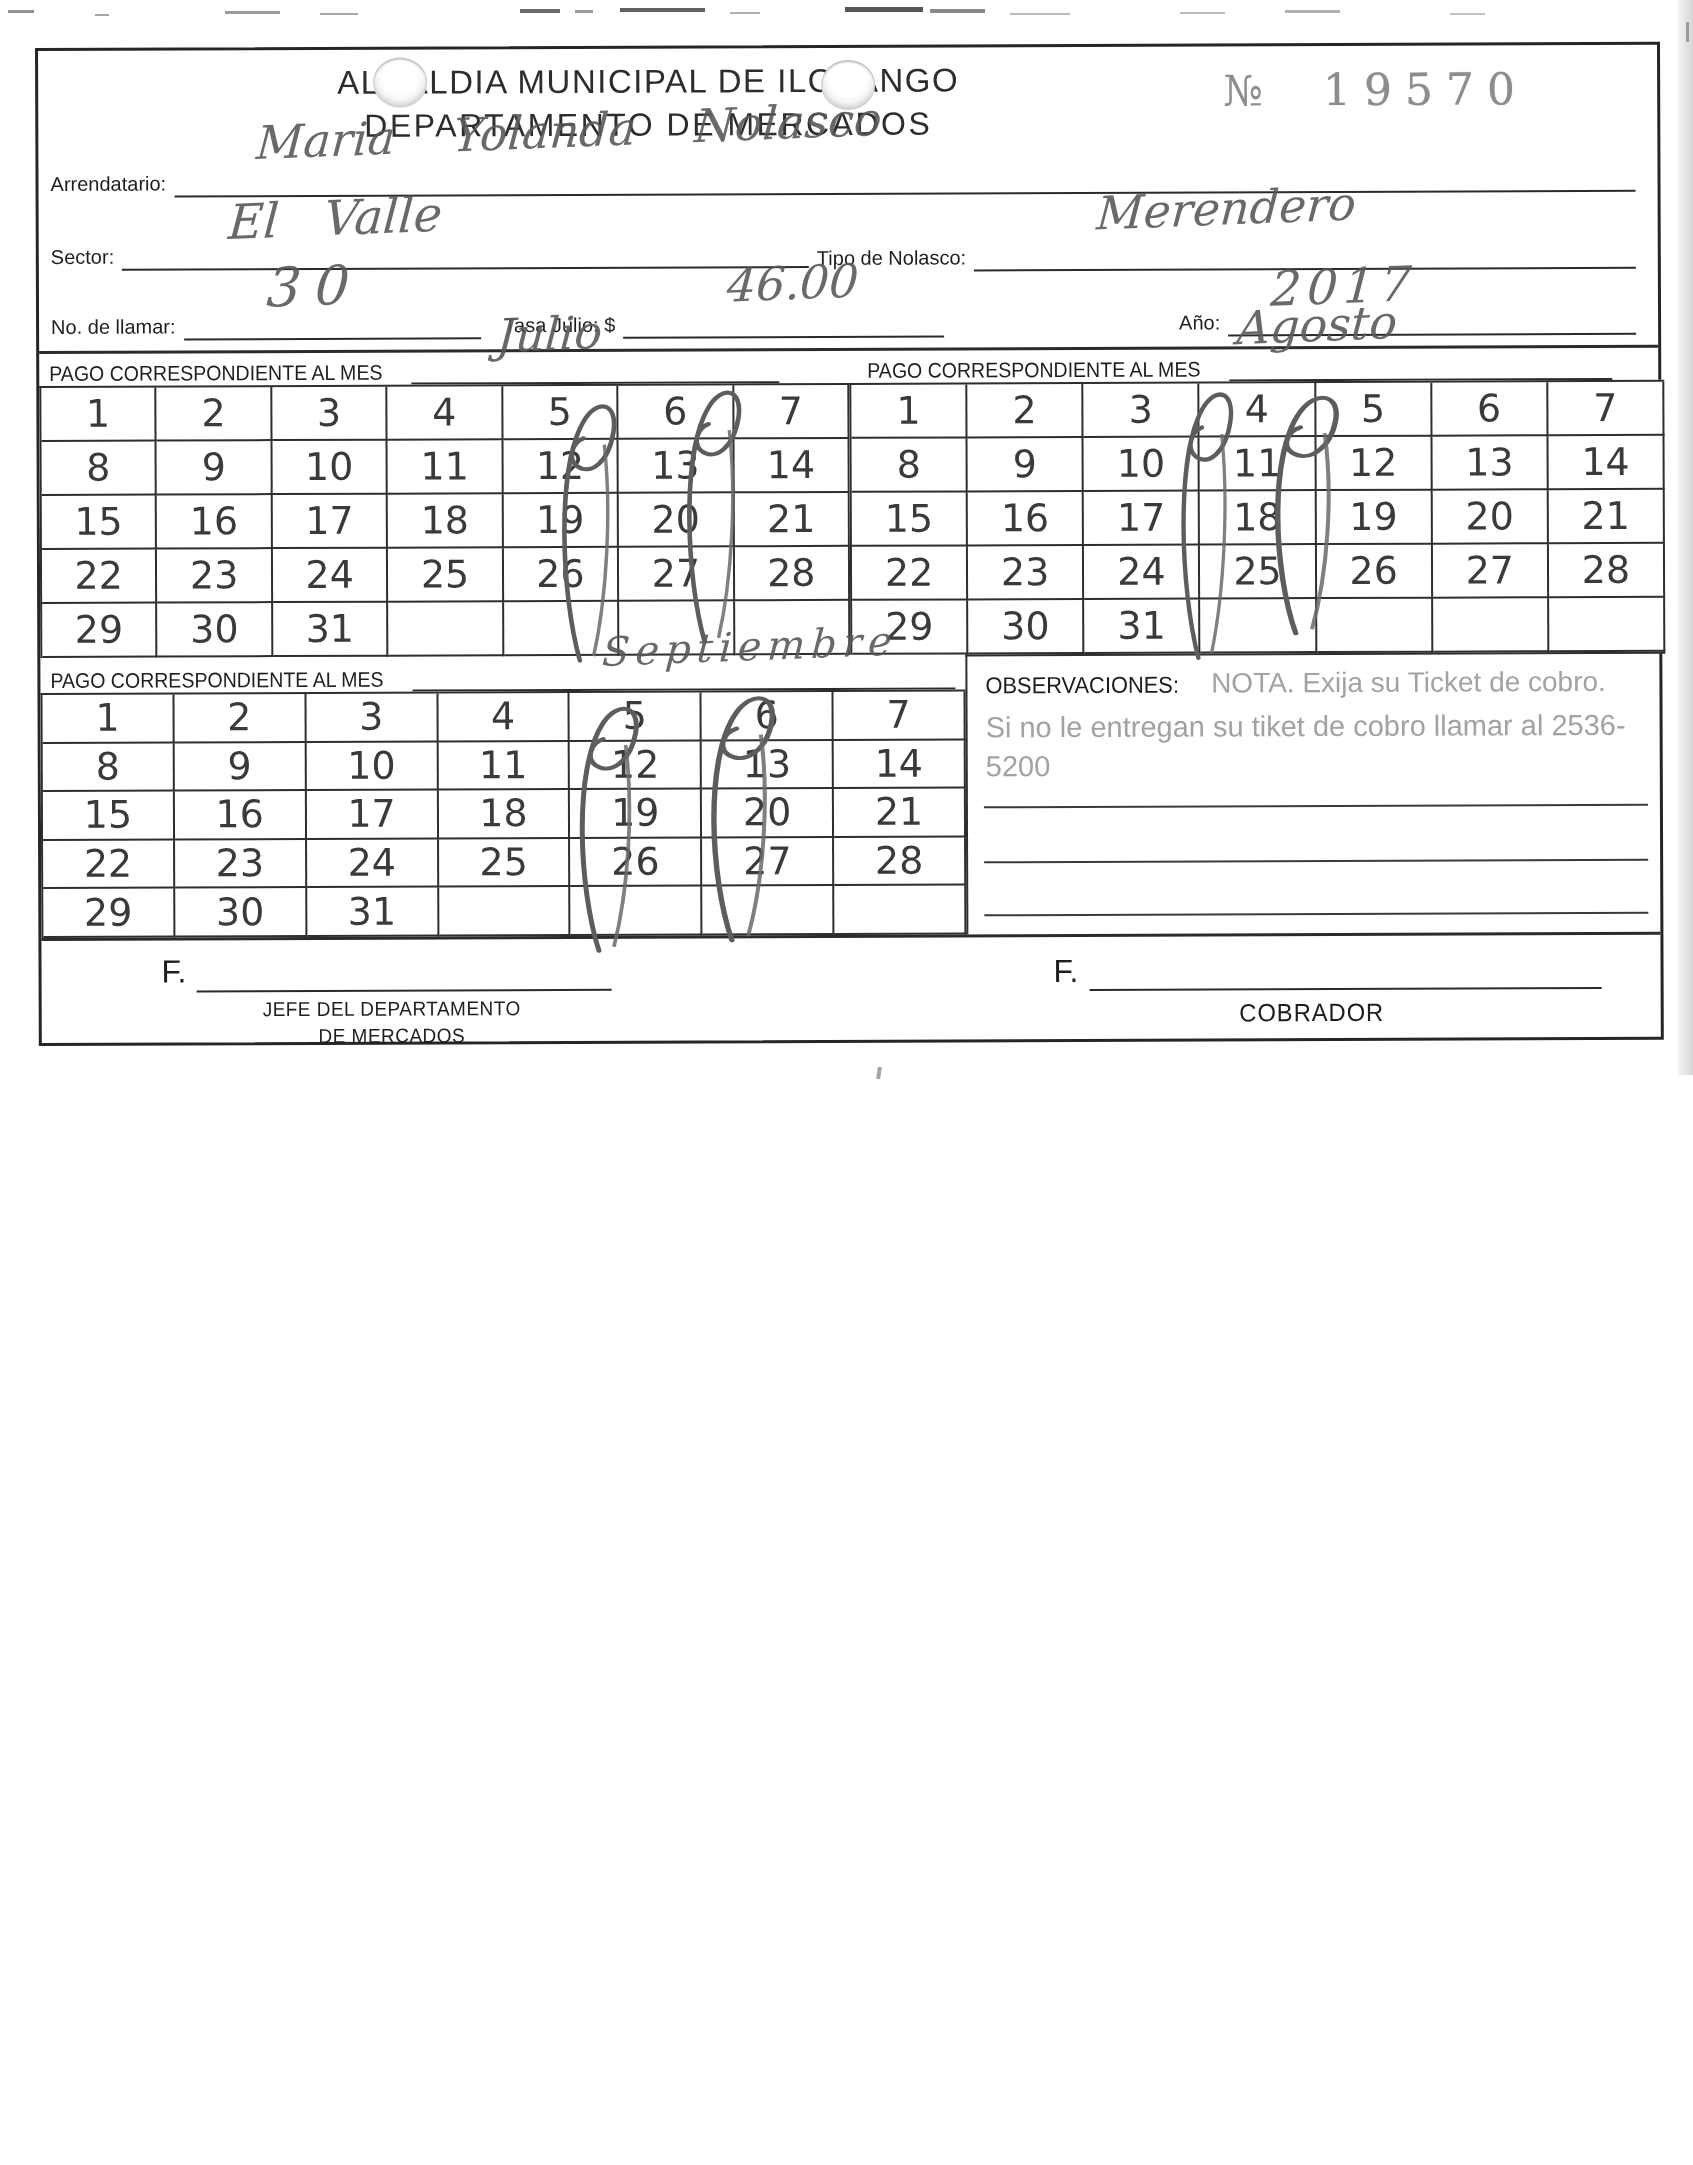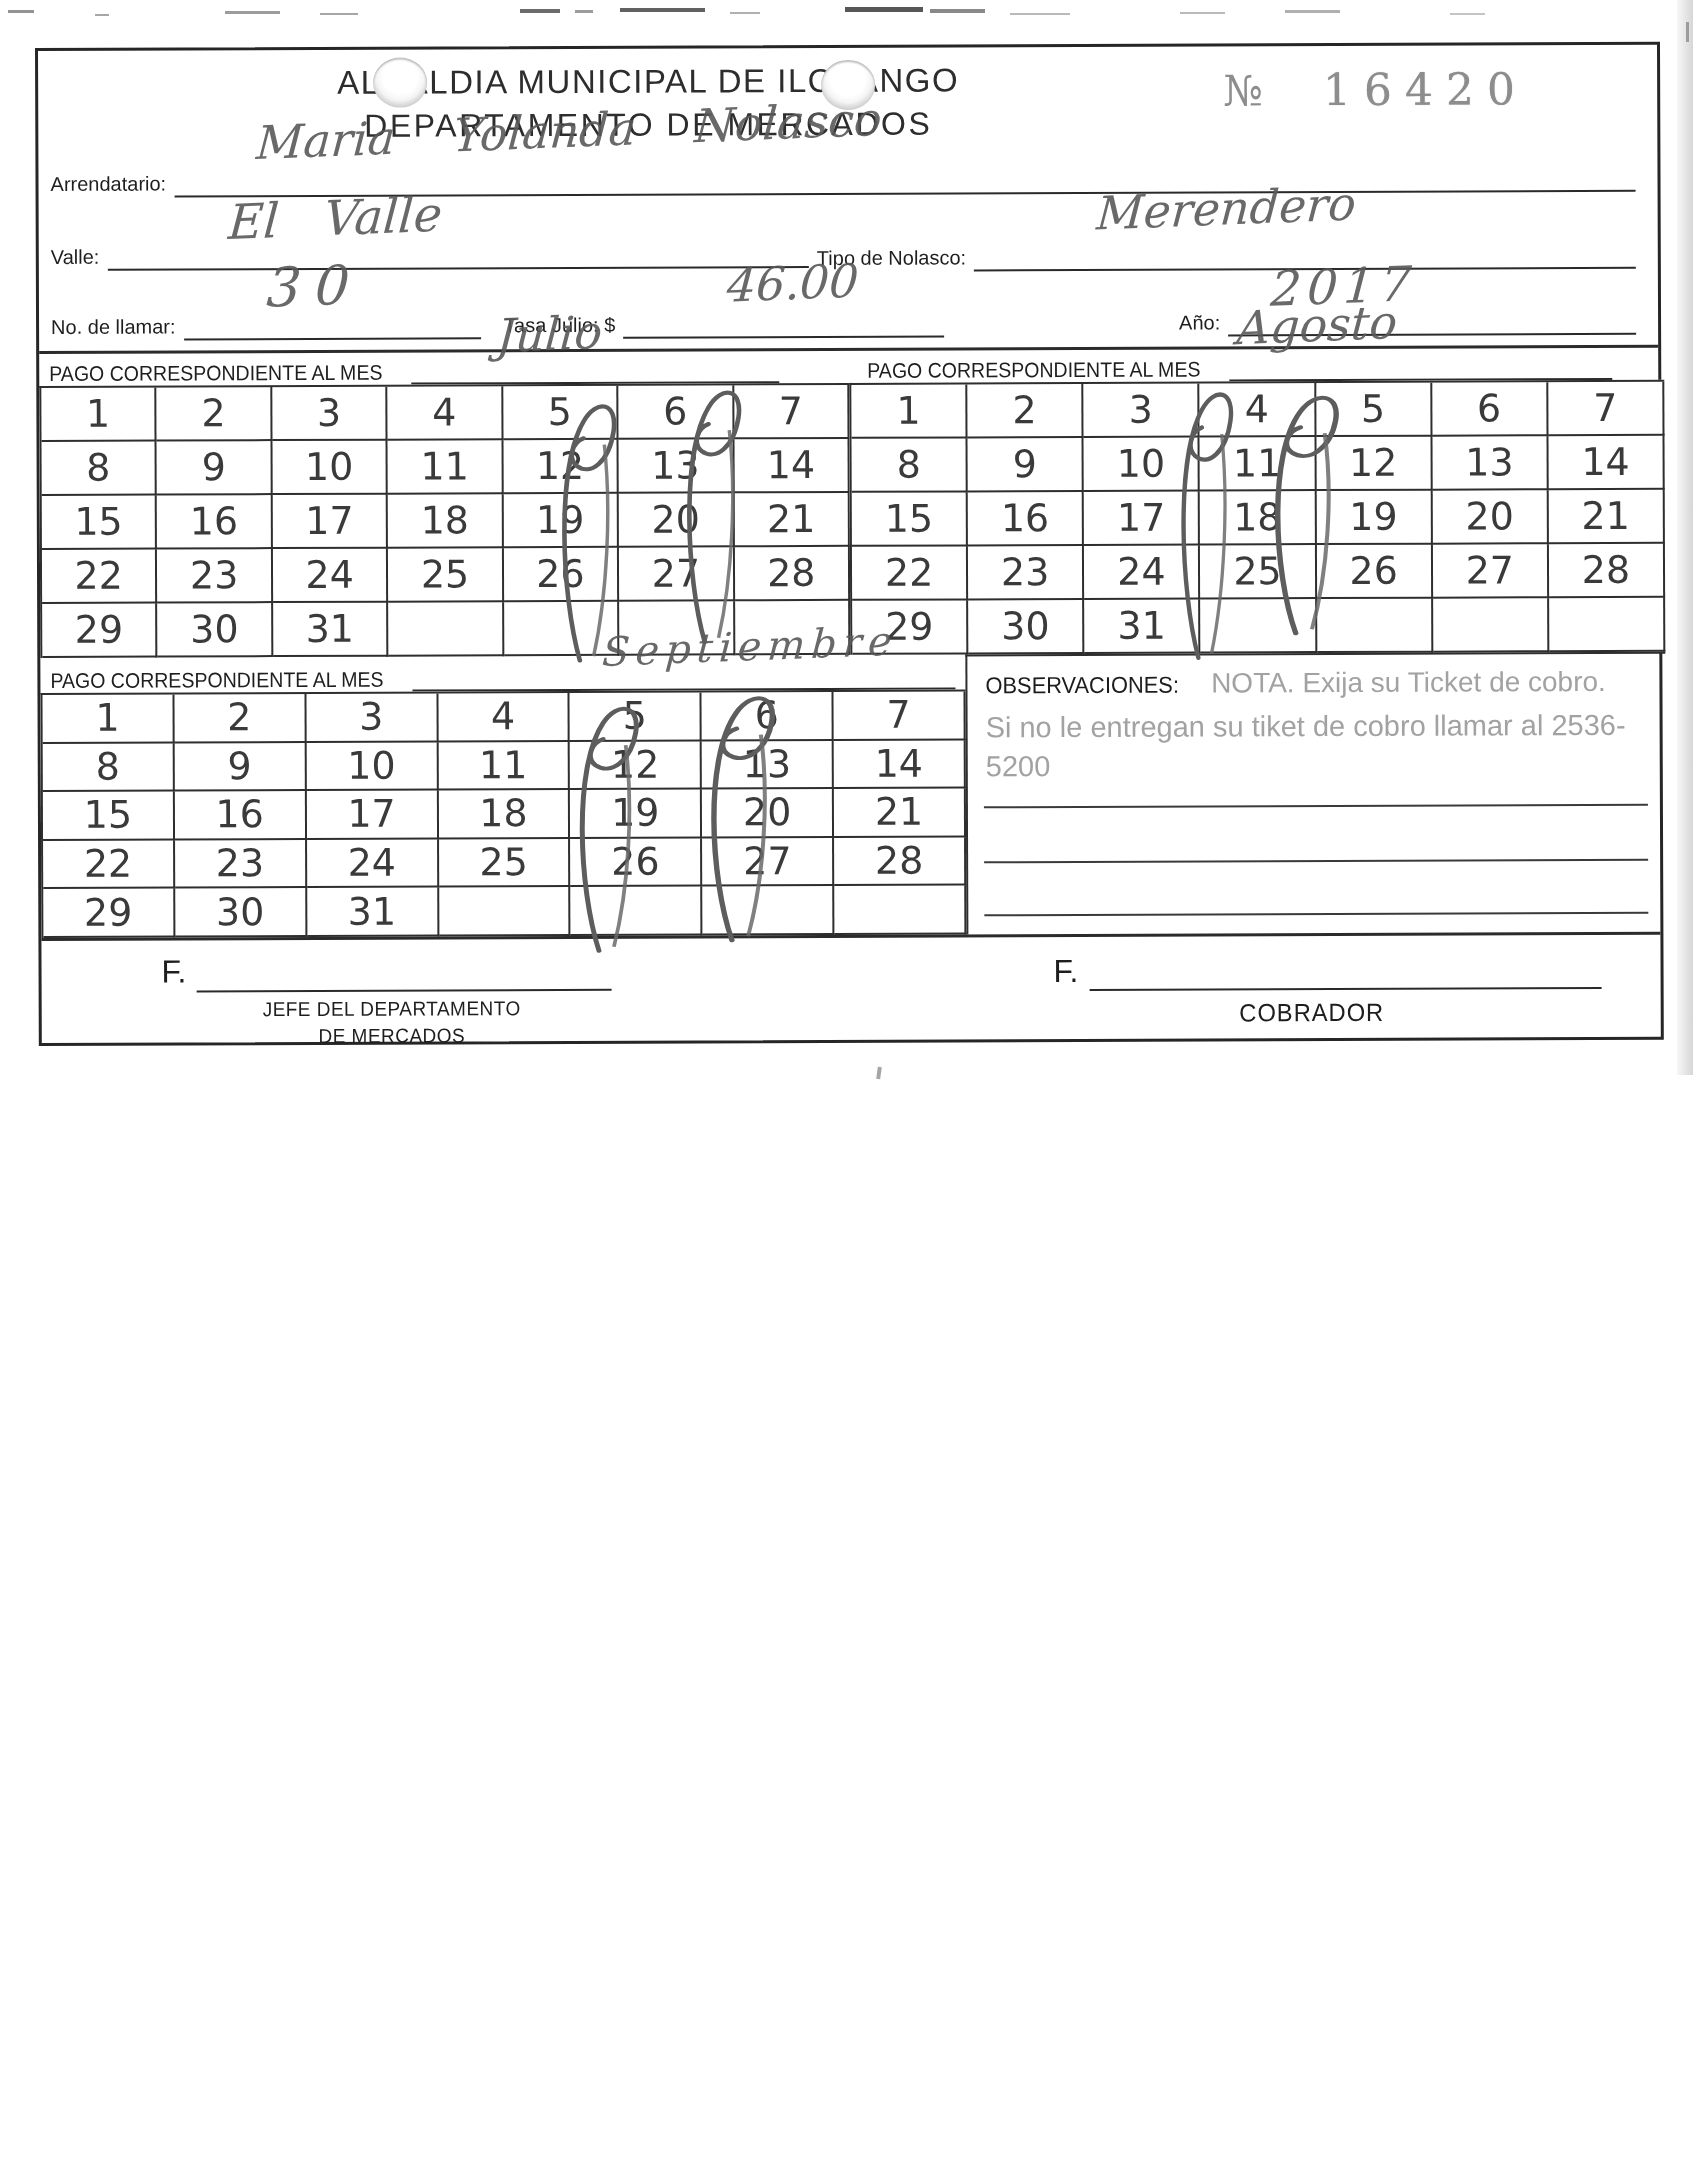--- a/index.html
+++ b/index.html
@@ -98,33 +98,33 @@
 </div>
 <div class="paper-edge"></div>
 <div class="speck"></div>
 
 <div class="form">
 
   <div class="title">ALCALDIA MUNICIPAL DE ILOPANGO</div>
   <div class="title2">DEPARTAMENTO DE MERCADOS</div>
   <div class="docnum">
     <span class="nsign">№</span>
-    <span class="nval">16420</span>
+    <span class="nval">19570</span>
   </div>
   <div class="hole" style="left:335px;top:8px;"></div>
   <div class="hole" style="left:783px;top:12px;"></div>
 
   <div class="frow" style="left:12px;top:105px;width:1585px;">
     <span class="flabel">Arrendatario:</span>
     <span class="fline"></span>
   </div>
   <div class="hw" style="left:218px;top:55px;font-size:46px;word-spacing:44px;">Maria Yolanda Nolasco</div>
 
   <div class="frow" style="left:12px;top:178px;width:758px;">
-    <span class="flabel">Valle:</span>
+    <span class="flabel">Sector:</span>
     <span class="fline"></span>
   </div>
   <div class="hw" style="left:190px;top:140px;font-size:48px;word-spacing:30px;">El Valle</div>
 
   <div class="frow" style="left:778px;top:182px;width:819px;">
     <span class="flabel">Tipo de Nolasco:</span>
     <span class="fline"></span>
   </div>
   <div class="hw" style="left:1058px;top:135px;font-size:46px;">Merendero</div>
 

